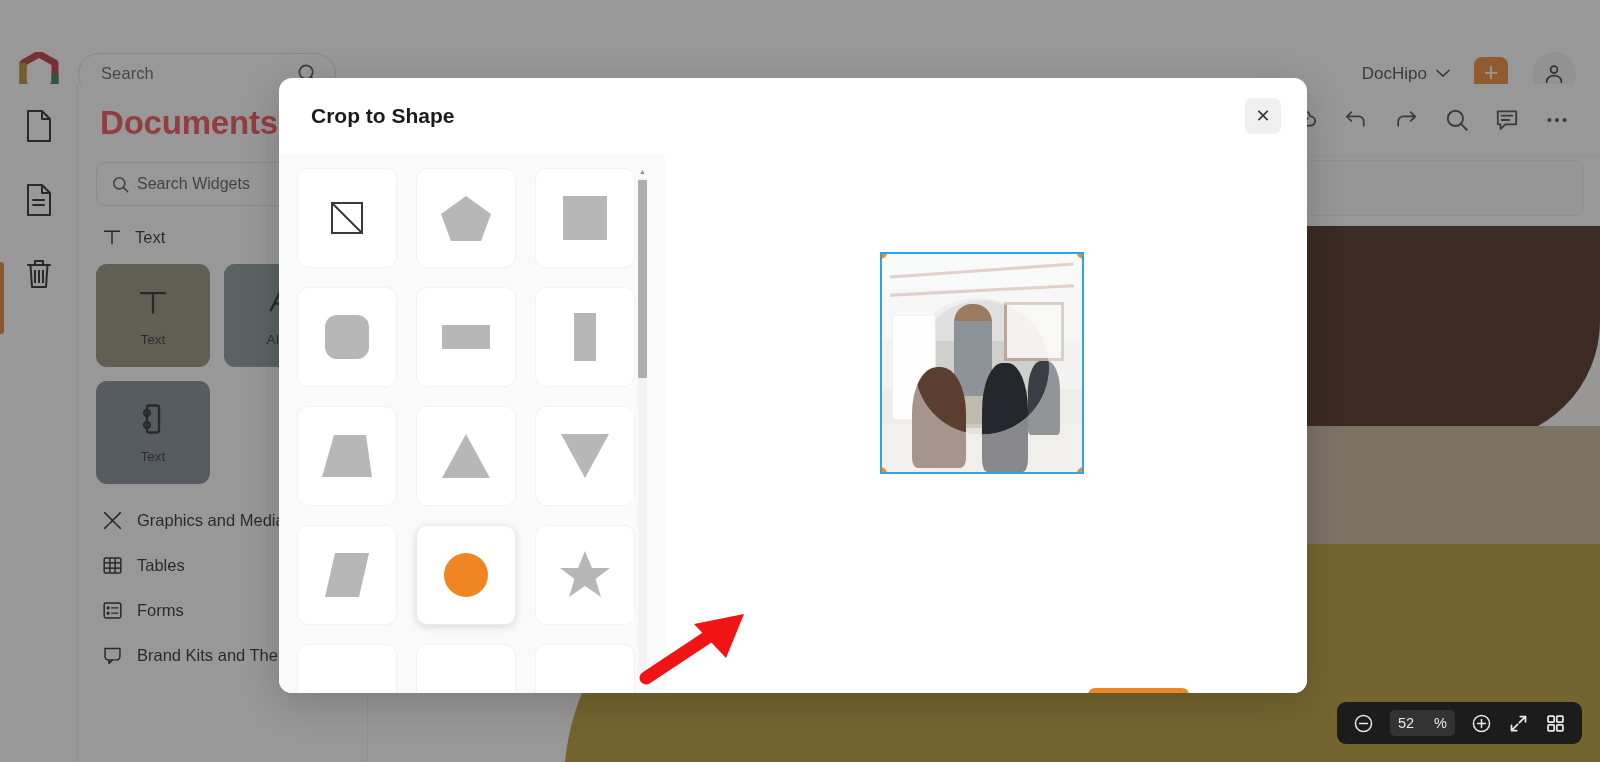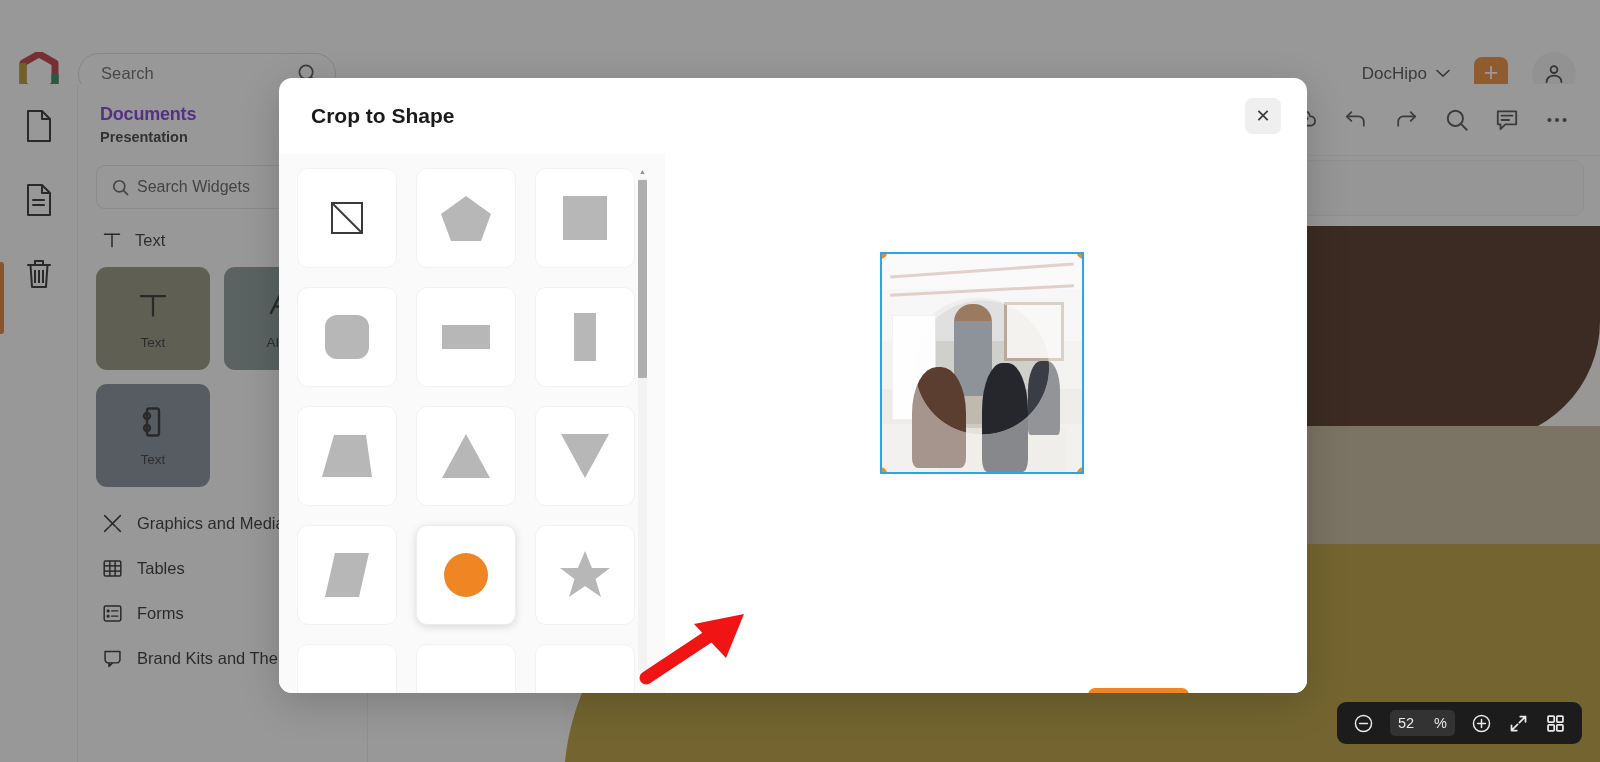--- a/index.html
+++ b/index.html
@@ -55,21 +55,21 @@
   .rail-active-bar {
     position: absolute; left: -1px; top: 178px; width: 5px; height: 72px;
     background: #e2731b; border-radius: 0 3px 3px 0;
   }
 
   
   .sidebar {
     position: absolute; left: 78px; top: 84px; width: 290px; height: 678px;
     background: #ffffff; border-right: 1px solid #ededed; padding: 20px 0 0 0;
   }
-  .side-title { font-size: 18px; font-weight: bold; color: #6d28d9; padding: 0 22px; letter-spacing: -.2px; }
+  .side-title { font-size: 33px; font-weight: bold; color: #ef4444; padding: 0 22px; letter-spacing: -.2px; }
   .side-sub { font-size: 14.5px; color: #2b2b2b; padding: 4px 22px 0; font-weight: 600; }
   .side-search {
     margin: 20px 18px 0; height: 44px; border: 1px solid #e3e3e6; border-radius: 9px;
     display: flex; align-items: center; gap: 7px; padding: 0 14px;
   }
   .side-search .ph { font-size: 16px; color: #4e4f54; }
   .side-sec {
     display: flex; align-items: center; gap: 13px; padding: 0 24px; height: 42px;
     margin-top: 10px; font-size: 16.5px; color: #1f1f1f;
   }
@@ -268,21 +268,20 @@
           <path d="M6.5 8l1.5 22h14l1.5-22" stroke-linejoin="round"></path>
           <line x1="11" y1="13" x2="11" y2="26"></line>
             <line x1="15" y1="13" x2="15" y2="26"></line>
             <line x1="19" y1="13" x2="19" y2="26"></line>
         </svg>
       </div>
     </div>
 
     <div class="sidebar">
       <div class="side-title">Documents</div>
-      <div class="side-sub">Presentation</div>
 
       <div class="side-search">
         <svg width="19" height="19" viewBox="0 0 24 24" fill="none" stroke="#4e4f54" stroke-width="2">
           <circle cx="10.5" cy="10.5" r="7"></circle>
             <line x1="15.6" y1="15.6" x2="21" y2="21" stroke-linecap="round"></line>
         </svg>
         <span class="ph">Search Widgets</span>
       </div>
 
       <div class="side-sec">

